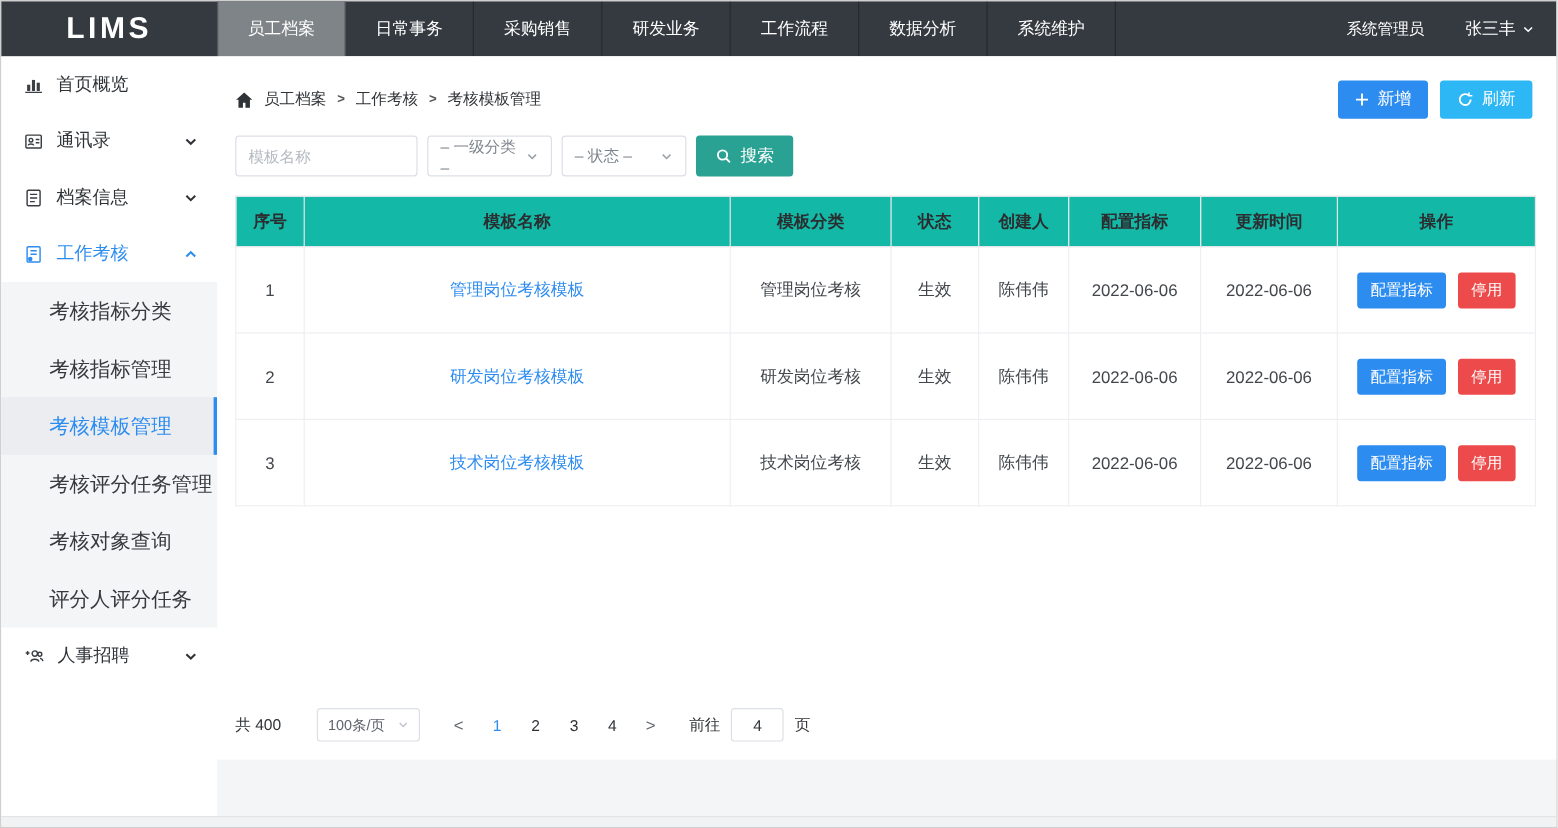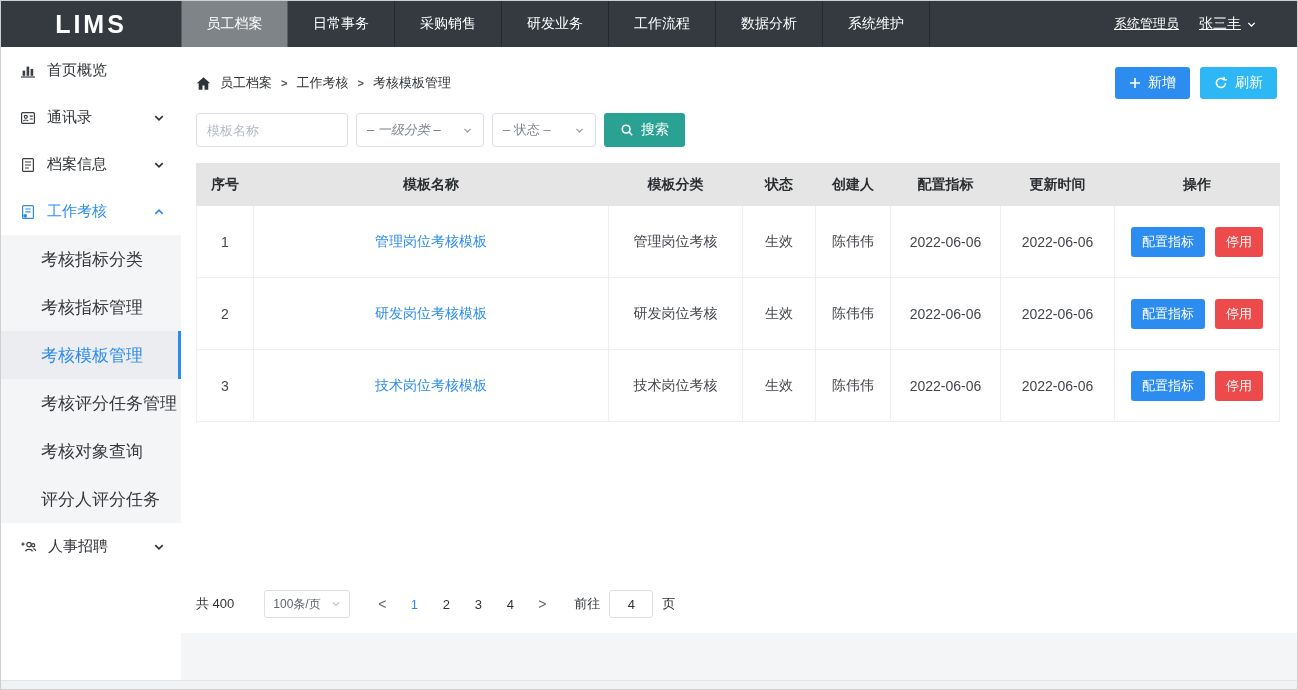--- a/index.html
+++ b/index.html
@@ -11,21 +11,21 @@
   }
   
   .topnav{height:46px;flex:0 0 46px;background:var(--navbg);display:flex;align-items:stretch;}
   .logo{width:180px;flex:0 0 180px;display:flex;align-items:center;justify-content:center;
         color:#fff;font-size:25px;font-weight:800;letter-spacing:3px;}
   .nav-tabs{display:flex;}
   .nav-tab{width:107px;display:flex;align-items:center;justify-content:center;color:#fff;
            font-size:14px;cursor:pointer;border-right:1px solid rgba(0,0,0,.28);}
   .nav-tab:first-child{border-left:1px solid rgba(0,0,0,.28);}
   .nav-tab.active{background:var(--navactive);}
-  .nav-user{margin-left:auto;display:flex;align-items:center;gap:20px;color:#fff;padding-right:40px;text-decoration:underline;}
+  .nav-user{margin-left:auto;display:flex;align-items:center;gap:34px;color:#fff;padding-right:18px;}
   .nav-user .role{font-size:13px;}
   .nav-user .name{font-size:14px;display:flex;align-items:center;gap:5px;cursor:pointer;}
   
   .app-body{flex:1;display:flex;min-height:0;}
   .sidebar{width:180px;flex:0 0 180px;background:#fff;display:flex;flex-direction:column;}
   .menu-item{height:47px;display:flex;align-items:center;gap:11px;padding:0 16px 0 19px;
              font-size:15px;color:#2f3337;cursor:pointer;}
   .menu-item .mi-icon{display:flex;color:#3a3e42;}
   .menu-item .chev{margin-left:auto;color:#2f3337;display:flex;}
   .menu-item.active{color:var(--primary);}
@@ -48,28 +48,28 @@
   .btn-add{background:var(--primary);}
   .btn-refresh{background:var(--info);}
   
   .filter-row{display:flex;align-items:center;margin-top:14px;}
   .text-input{width:152px;height:34px;border:1px solid #dcdfe6;border-radius:3px;padding:0 10px;
               font-size:13px;color:#333;outline:none;font-family:inherit;}
   .text-input::placeholder{color:#b4b8bf;}
   .select{height:34px;border:1px solid #dcdfe6;border-radius:3px;background:#fff;display:flex;
           align-items:center;justify-content:space-between;padding:0 10px;font-size:13px;
           color:#7f858d;cursor:pointer;}
-  .select.cat{width:128px;margin-left:8px;font-style:italic;}
+  .select.cat{width:104px;margin-left:8px;}
   .select.status{width:104px;margin-left:8px;}
   .select .chev{color:#9aa0a6;display:flex;}
   .btn-search{background:var(--teal);height:34px;margin-left:8px;padding:0 16px;}
   
   .table-wrap{margin-top:16px;}
   table{border-collapse:collapse;table-layout:fixed;width:1083px;}
-  th{background:#e5e5e5;height:42px;font-weight:bold;font-size:14px;color:#2b2e31;
+  th{background:#14b8a6;height:42px;font-weight:bold;font-size:14px;color:#2b2e31;
      border:1px solid #e3e5e8;text-align:center;}
   td{height:72px;background:#fff;border:1px solid #edeff2;text-align:center;
      font-size:14px;color:#43474c;}
   .link{color:var(--primary);cursor:pointer;text-decoration:none;}
   .cell-actions{display:flex;align-items:center;justify-content:center;gap:10px;}
   .btn-sm{height:30px;padding:0 11px;font-size:13px;border-radius:3px;}
   .btn-config{background:var(--primary);}
   .btn-disable{background:var(--danger);}
   
   .pagination{display:flex;align-items:center;margin-top:168px;font-size:13px;color:#2f3337;}

